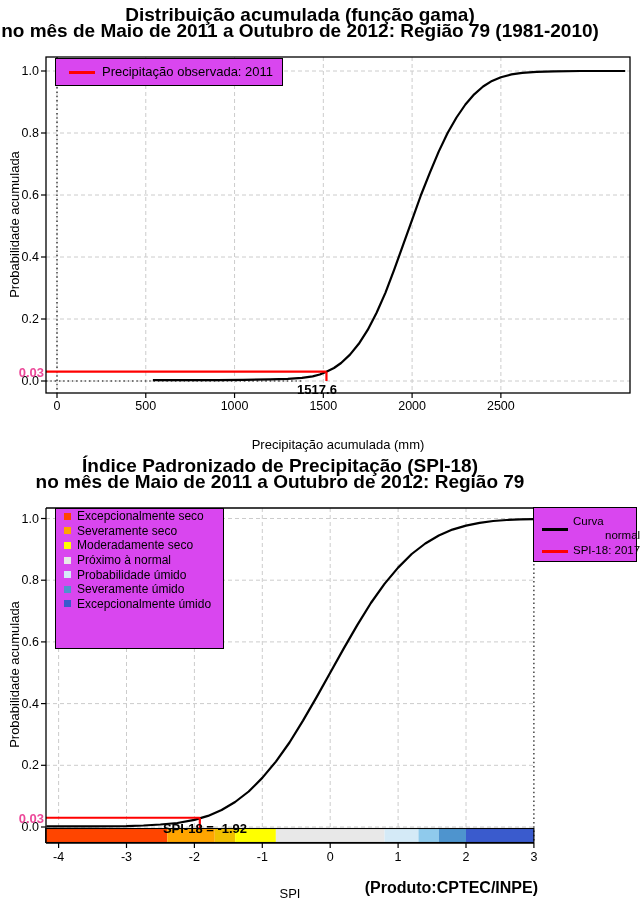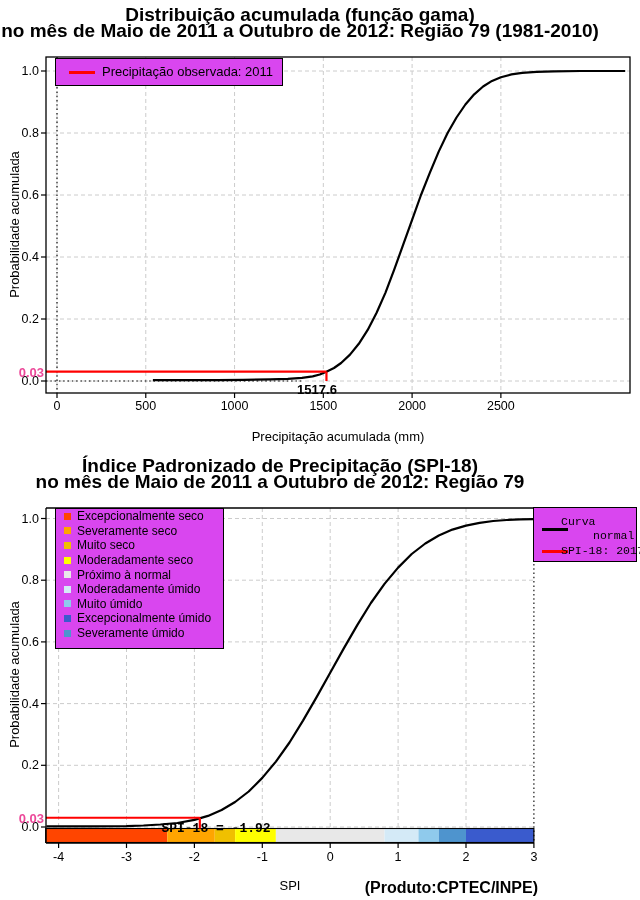--- a/index.html
+++ b/index.html
@@ -5,43 +5,43 @@
   html,body{margin:0;padding:0;background:#ffffff;}
   .page{position:relative;width:640px;height:900px;background:#ffffff;
         font-family:"Liberation Sans",sans-serif;color:#000;}
   #plot-svg{position:absolute;left:0;top:0;}
   .chart-title{position:absolute;left:0;font-weight:bold;font-size:19px;
                text-align:center;white-space:nowrap;line-height:16px;}
   .t1a{top:7px;width:600px;}
   .t1b{top:23px;width:600px;}
   .t2a{top:458px;width:560px;}
   .t2b{top:474px;width:560px;}
-  .xlab{position:absolute;font-size:13px;text-align:center;white-space:nowrap;}
+  .xlab{position:absolute;font-size:13px;text-align:center;white-space:nowrap;margin-top:8px;}
   .xlab1{left:188px;top:429px;width:300px;}
   .xlab2{left:190px;top:878px;width:200px;}
   .credit{position:absolute;left:338px;top:879px;width:200px;text-align:right;
           font-size:16px;white-space:nowrap;font-weight:bold;}
   .ylab{position:absolute;width:160px;text-align:center;font-size:13px;
         white-space:nowrap;transform:rotate(-90deg);transform-origin:center;}
   .ylab1{left:-66px;top:217px;}
   .ylab2{left:-66px;top:667px;}
   .legend-box{position:absolute;background:#d946ef;border:1.4px solid #000;box-sizing:border-box;}
   .leg-top{left:55px;top:58px;width:228px;height:28px;}
   .leg-top .leg-line{position:absolute;left:13px;top:12px;width:26px;height:3px;background:#f00;}
   .leg-top .leg-label{position:absolute;left:46px;top:0;height:100%;line-height:26px;font-size:13px;white-space:nowrap;}
   .leg-left{left:55px;top:508px;width:169px;height:141px;}
   .cat-row{display:flex;align-items:center;height:14.6px;}
   .cat-swatch{width:7px;height:7px;margin-left:8px;margin-right:6px;flex:none;}
   .cat-label{font-size:12px;white-space:nowrap;}
   .leg-right{left:533px;top:507px;width:104px;height:55px;font-size:11.5px;}
   .leg-right .sample{position:absolute;left:8px;width:26px;height:3px;}
-  .leg-right .txt{position:absolute;left:27px;white-space:nowrap;font-family:Liberation Mono, monospace;}
+  .leg-right .txt{position:absolute;left:39px;white-space:nowrap;}
   .ann{position:absolute;font-weight:bold;font-size:13px;text-align:center;white-space:nowrap;}
   .ann-1517{left:277px;top:382px;width:80px;}
-  .ann-spi{left:159px;top:821px;width:114px;font-family:Liberation Mono, monospace;}
+  .ann-spi{left:148px;top:821px;width:114px;}
   .y003{position:absolute;left:6px;width:38px;text-align:right;
         font-weight:bold;font-size:13px;color:#ec4899;}
   .y003-top{top:365px;}
   .y003-bot{top:811px;}
 </style>
 </head>
 <body>
 
 <div class="page">
 
@@ -171,46 +171,38 @@
   <div class="legend-box leg-left">
     <div class="cat-row">
         <span class="cat-swatch" style="background: rgb(255, 69, 0);"></span>
         <span class="cat-label">Excepcionalmente seco</span>
       </div>
     <div class="cat-row">
         <span class="cat-swatch" style="background: rgb(255, 165, 0);"></span>
         <span class="cat-label">Severamente seco</span>
       </div>
     <div class="cat-row">
-        <span class="cat-swatch" style="background: rgb(240, 192, 0);"></span>
-        <span class="cat-label">Muito seco</span>
-      </div>
-    <div class="cat-row">
         <span class="cat-swatch" style="background: rgb(255, 255, 0);"></span>
         <span class="cat-label">Moderadamente seco</span>
       </div>
     <div class="cat-row">
         <span class="cat-swatch" style="background: rgb(232, 232, 232);"></span>
         <span class="cat-label">Próximo à normal</span>
       </div>
     <div class="cat-row">
         <span class="cat-swatch" style="background: rgb(212, 234, 247);"></span>
-        <span class="cat-label">Moderadamente úmido</span>
-      </div>
-    <div class="cat-row">
-        <span class="cat-swatch" style="background: rgb(143, 202, 236);"></span>
-        <span class="cat-label">Muito úmido</span>
+        <span class="cat-label">Probabilidade úmido</span>
+      </div>
+    <div class="cat-row">
+        <span class="cat-swatch" style="background: rgb(78, 148, 206);"></span>
+        <span class="cat-label">Severamente úmido</span>
       </div>
     <div class="cat-row">
         <span class="cat-swatch" style="background: rgb(58, 91, 205);"></span>
         <span class="cat-label">Excepcionalmente úmido</span>
-      </div>
-    <div class="cat-row">
-        <span class="cat-swatch" style="background: rgb(78, 148, 206);"></span>
-        <span class="cat-label">Severamente úmido</span>
       </div>
   </div>
 
   <div class="legend-box leg-right">
     <div class="sample" id="lr-s1" style="top: 20px; background: rgb(0, 0, 0);"></div>
     <div class="txt" style="top:7px;">Curva</div>
     <div class="txt" style="top:21px;margin-left:32px;">normal</div>
     <div class="sample" id="lr-s2" style="top: 42px; background: rgb(255, 0, 0);"></div>
     <div class="txt" style="top:36px;">SPI-18: 2017</div>
   </div>

